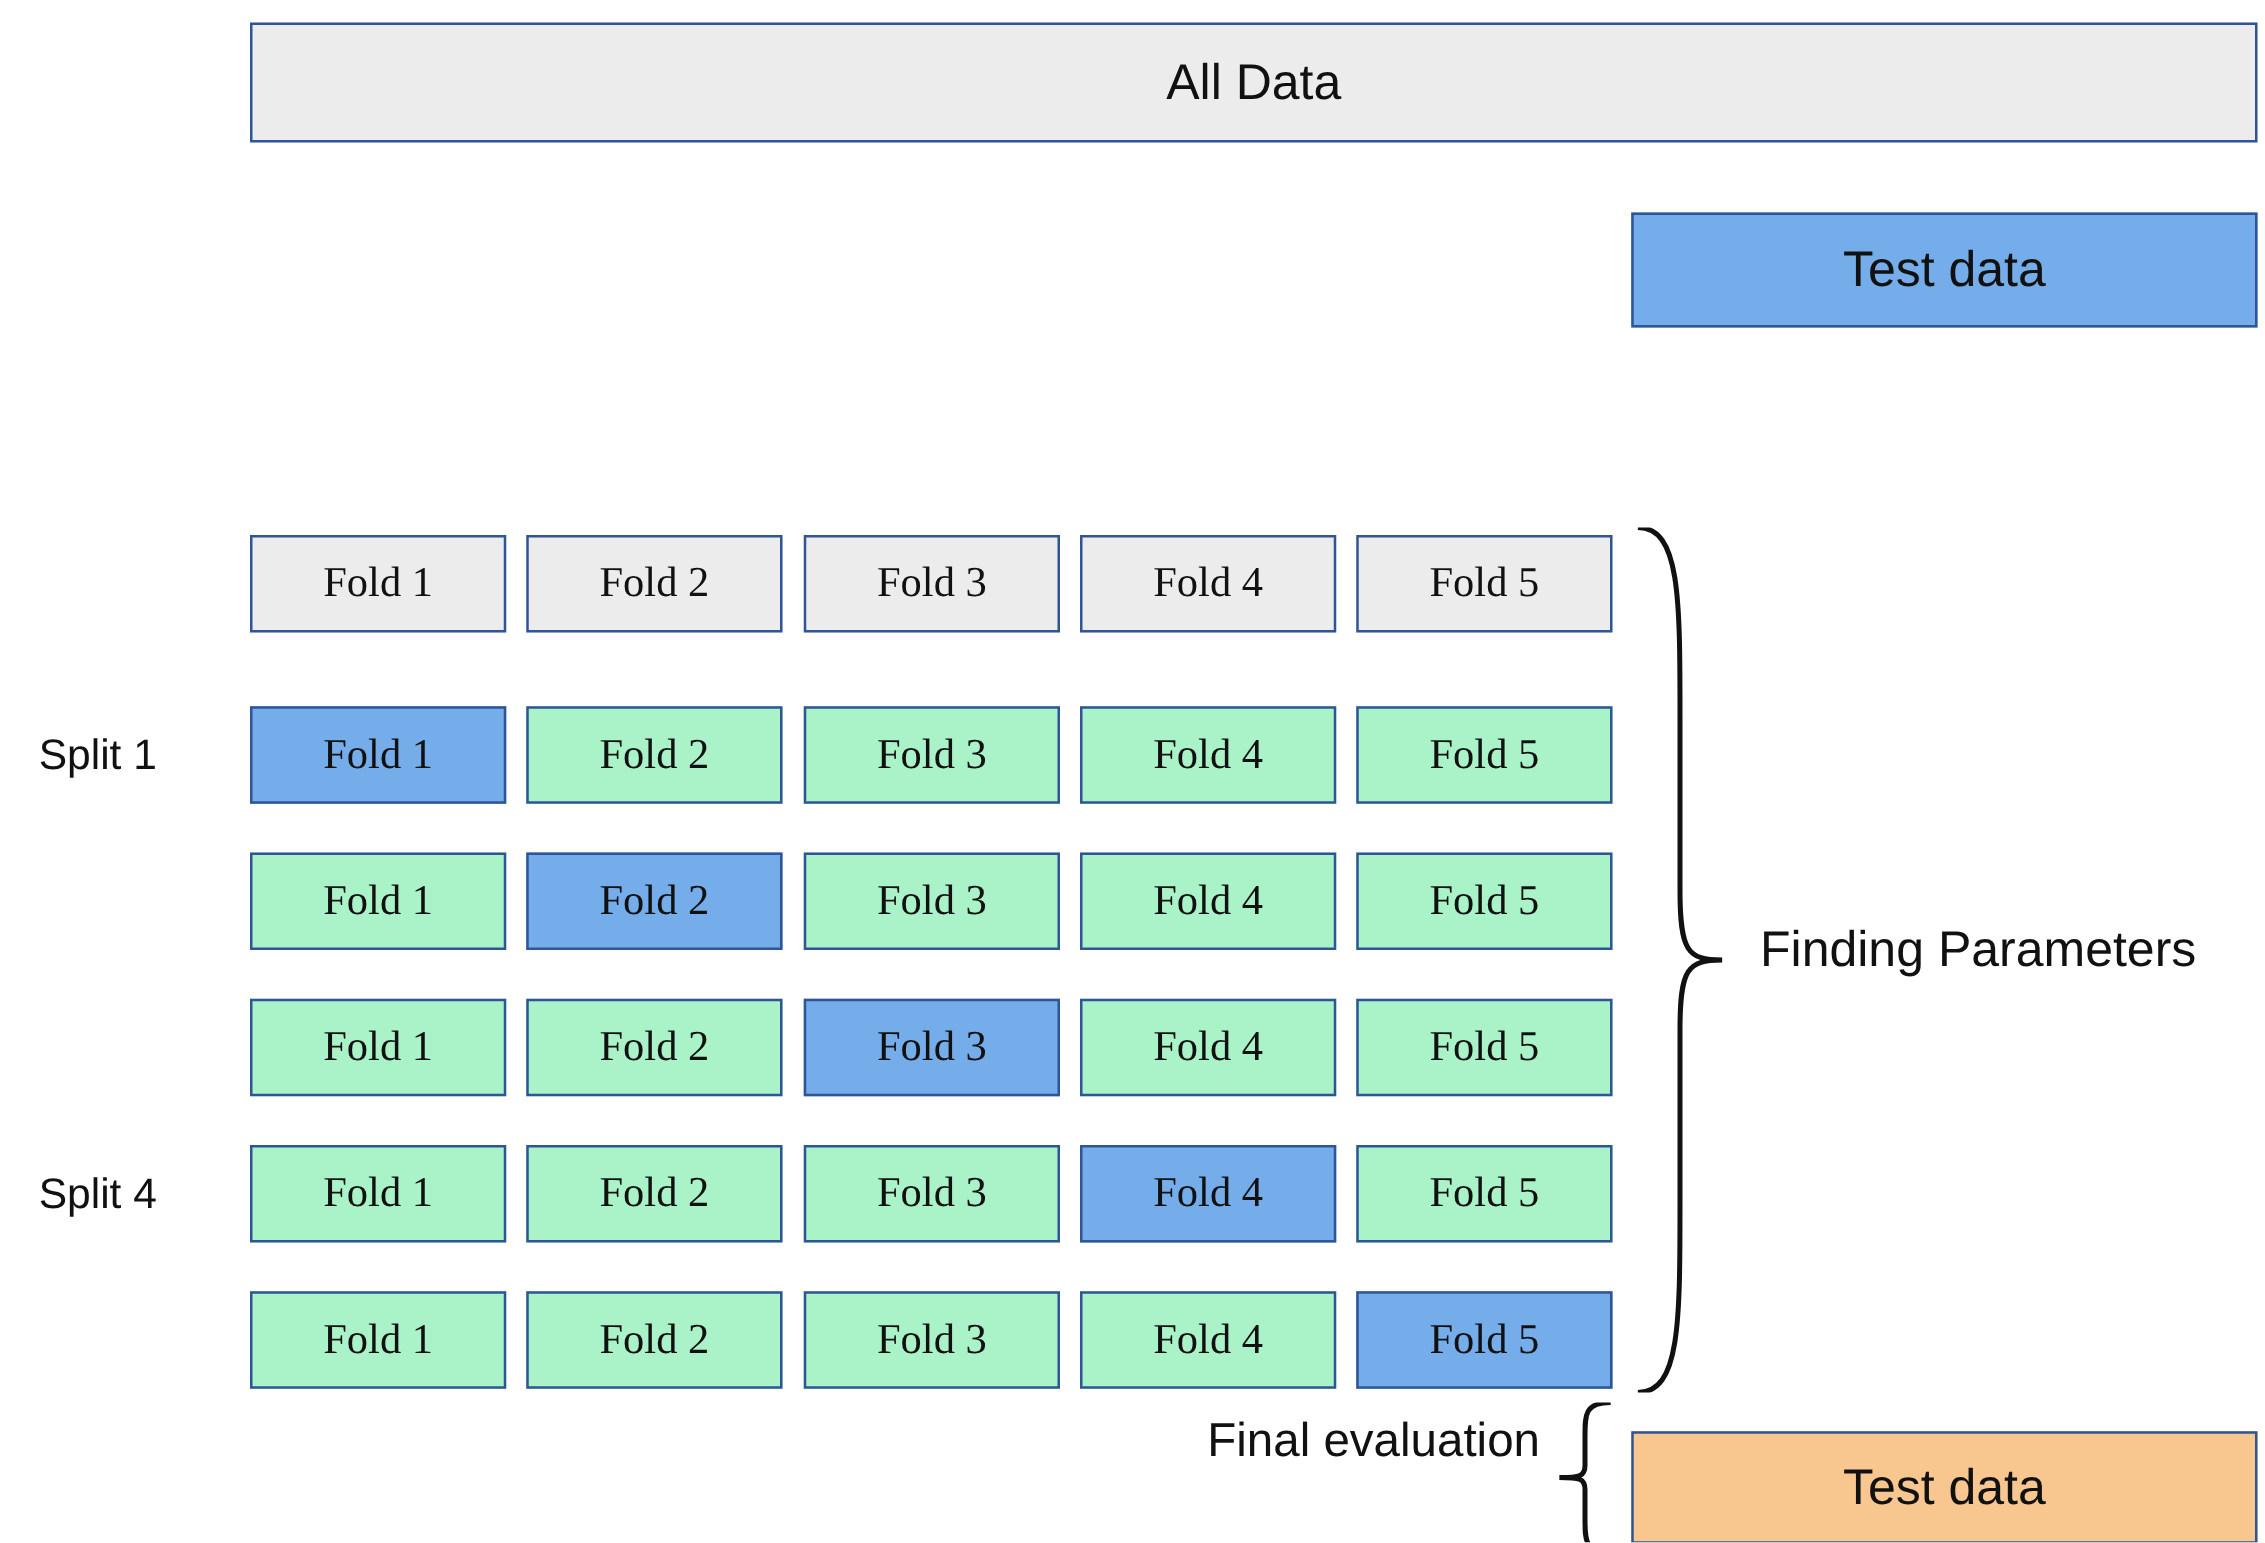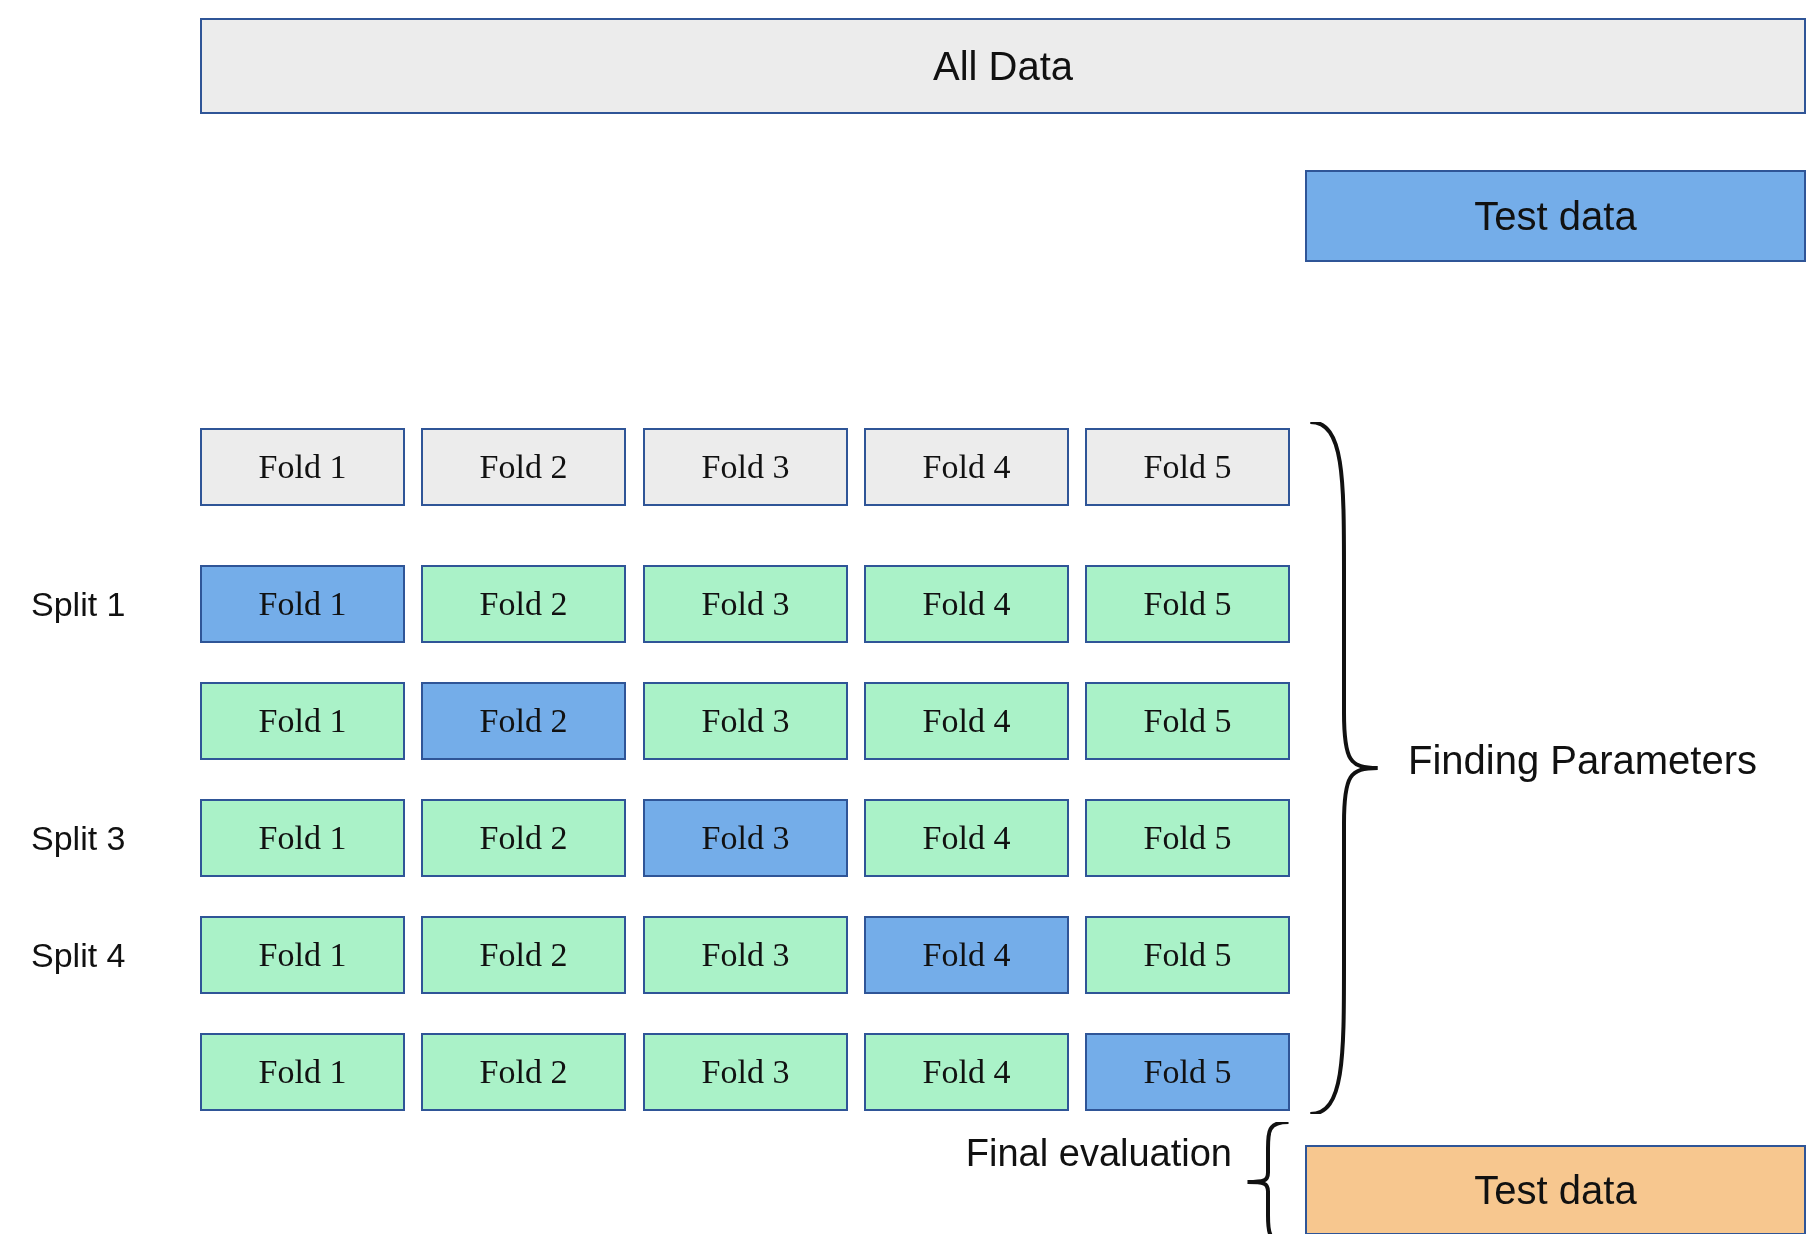--- a/index.html
+++ b/index.html
@@ -72,21 +72,20 @@
   <div class="cell r0 c2 train">Fold 3</div>
   <div class="cell r0 c3 train">Fold 4</div>
   <div class="cell r0 c4 train">Fold 5</div>
 
   <div class="cell r1 c0 train">Fold 1</div>
   <div class="cell r1 c1 holdout">Fold 2</div>
   <div class="cell r1 c2 train">Fold 3</div>
   <div class="cell r1 c3 train">Fold 4</div>
   <div class="cell r1 c4 train">Fold 5</div>
 
-  <div class="split-label r2">Split 3</div>
   <div class="cell r2 c0 train">Fold 1</div>
   <div class="cell r2 c1 train">Fold 2</div>
   <div class="cell r2 c2 holdout">Fold 3</div>
   <div class="cell r2 c3 train">Fold 4</div>
   <div class="cell r2 c4 train">Fold 5</div>
 
   <div class="split-label r3">Split 4</div>
   <div class="cell r3 c0 train">Fold 1</div>
   <div class="cell r3 c1 train">Fold 2</div>
   <div class="cell r3 c2 train">Fold 3</div>

